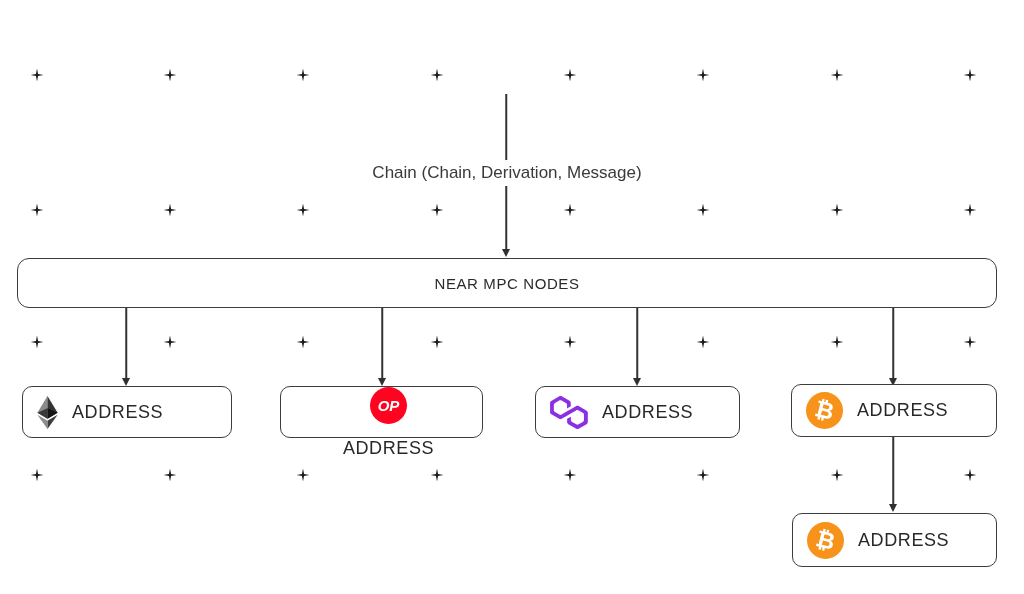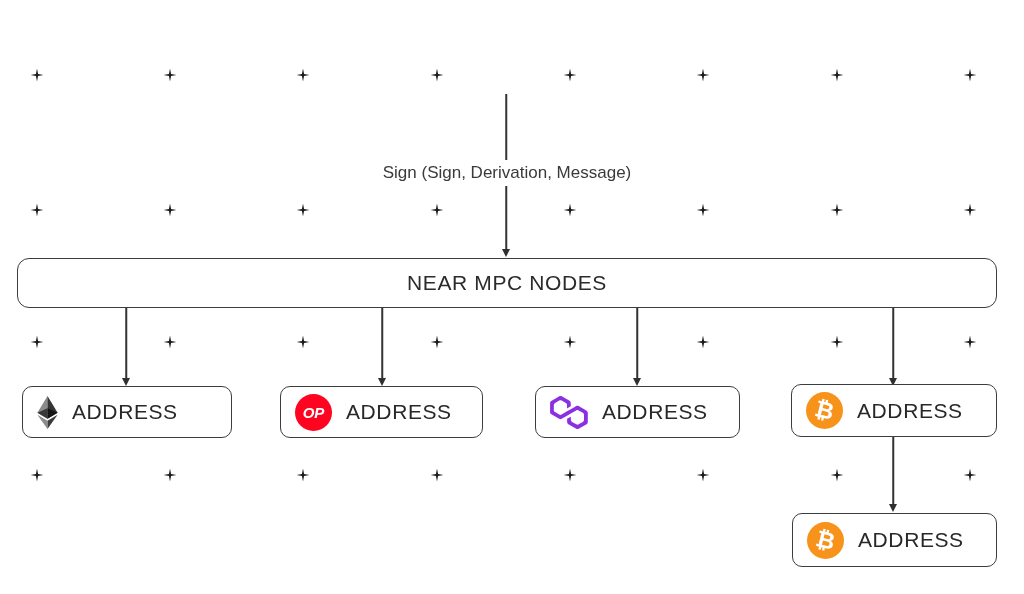--- a/index.html
+++ b/index.html
@@ -37,26 +37,26 @@
     display:flex;align-items:center;z-index:3;
   }
   #account-box{
     left:403px;top:40px;width:207px;height:54px;
     border-radius:13px;justify-content:center;gap:12px;
   }
   #account-box .acct-label{font-size:20px;letter-spacing:0.6px;color:#2b2b2b;}
   #mpc-box{
     left:17px;top:258px;width:980px;height:50px;
     border-radius:12px;justify-content:center;
-    font-size:21px;letter-spacing:0.6px;color:#2b2b2b;
+    font-size:15px;letter-spacing:0.6px;color:#2b2b2b;
   }
   .addr-box{
     border-radius:10px;padding-left:14px;gap:14px;height:52px;
   }
-  .addr-label{font-size:21px;letter-spacing:0.6px;color:#282828;}
+  .addr-label{font-size:18px;letter-spacing:0.6px;color:#282828;}
   
   #sign-label{
     position:absolute;left:507px;top:173px;
     transform:translate(-50%,-50%);
     background:#ffffff;padding:3px 10px;
     font-size:17px;color:#3a3a3a;white-space:nowrap;z-index:2;
   }
   
   .badge{
     width:37px;height:37px;border-radius:50%;
@@ -235,21 +235,21 @@
       </span>
       <span class="plus" style="left: 970px; top: 475px;">
         <svg viewBox="0 0 14 14">
           <path fill="#1c1c1c" d="M7 0 L8.15 5.85 L14 7 L8.15 8.15 L7 14 L5.85 8.15 L0 7 L5.85 5.85 Z"></path>
         </svg>
       </span>
     </div>
 
   <div class="edge-v" style="left:506px;top:94px;height:155px;"></div>
   <div class="arrowhead" style="left:506px;top:249px;"></div>
-  <div id="sign-label">Sign (Sign, Derivation, Message)</div>
+  <div id="sign-label">Chain (Chain, Derivation, Message)</div>
 
   <div class="edge-v" style="left:126px;top:308px;height:70px;"></div>
   <div class="arrowhead" style="left:126px;top:378px;"></div>
 
   <div class="edge-v" style="left:382px;top:308px;height:70px;"></div>
   <div class="arrowhead" style="left:382px;top:378px;"></div>
 
   <div class="edge-v" style="left:637px;top:308px;height:70px;"></div>
   <div class="arrowhead" style="left:637px;top:378px;"></div>
 
@@ -271,21 +271,21 @@
         <polygon fill="#8C8C8C" points="127.9 0 0 212.3 127.9 287.9 127.9 154.2"></polygon>
         <polygon fill="#3C3C3B" points="127.9 312.2 126.4 314.1 126.4 412.3 127.9 416.8 255.9 236.6"></polygon>
         <polygon fill="#8C8C8C" points="127.9 416.8 127.9 312.2 0 236.6"></polygon>
         <polygon fill="#141414" points="127.9 287.9 255.8 212.3 127.9 154.2"></polygon>
         <polygon fill="#393939" points="0 212.3 127.9 287.9 127.9 154.2"></polygon>
       </svg>
     </span>
     <span class="addr-label">ADDRESS</span>
   </div>
 
-  <div class="box addr-box" style="left:280px;top:386px;width:203px;">
+  <div class="box addr-box" style="left:280px;top:386px;width:203px;flex-direction:column;">
     <span class="badge badge-op">
       <span>OP</span>
     </span>
     <span class="addr-label">ADDRESS</span>
   </div>
 
   <div class="box addr-box" style="left:535px;top:386px;width:205px;">
     <span class="icon-wrap">
       <svg width="38" height="33" viewBox="0 0 38.4 33.5">
         <path fill="#8B2FE4" d="M29,10.2c-0.7-0.4-1.6-0.4-2.4,0L21,13.5l-3.8,2.1l-5.5,3.3c-0.7,0.4-1.6,0.4-2.4,0L5,16.3

